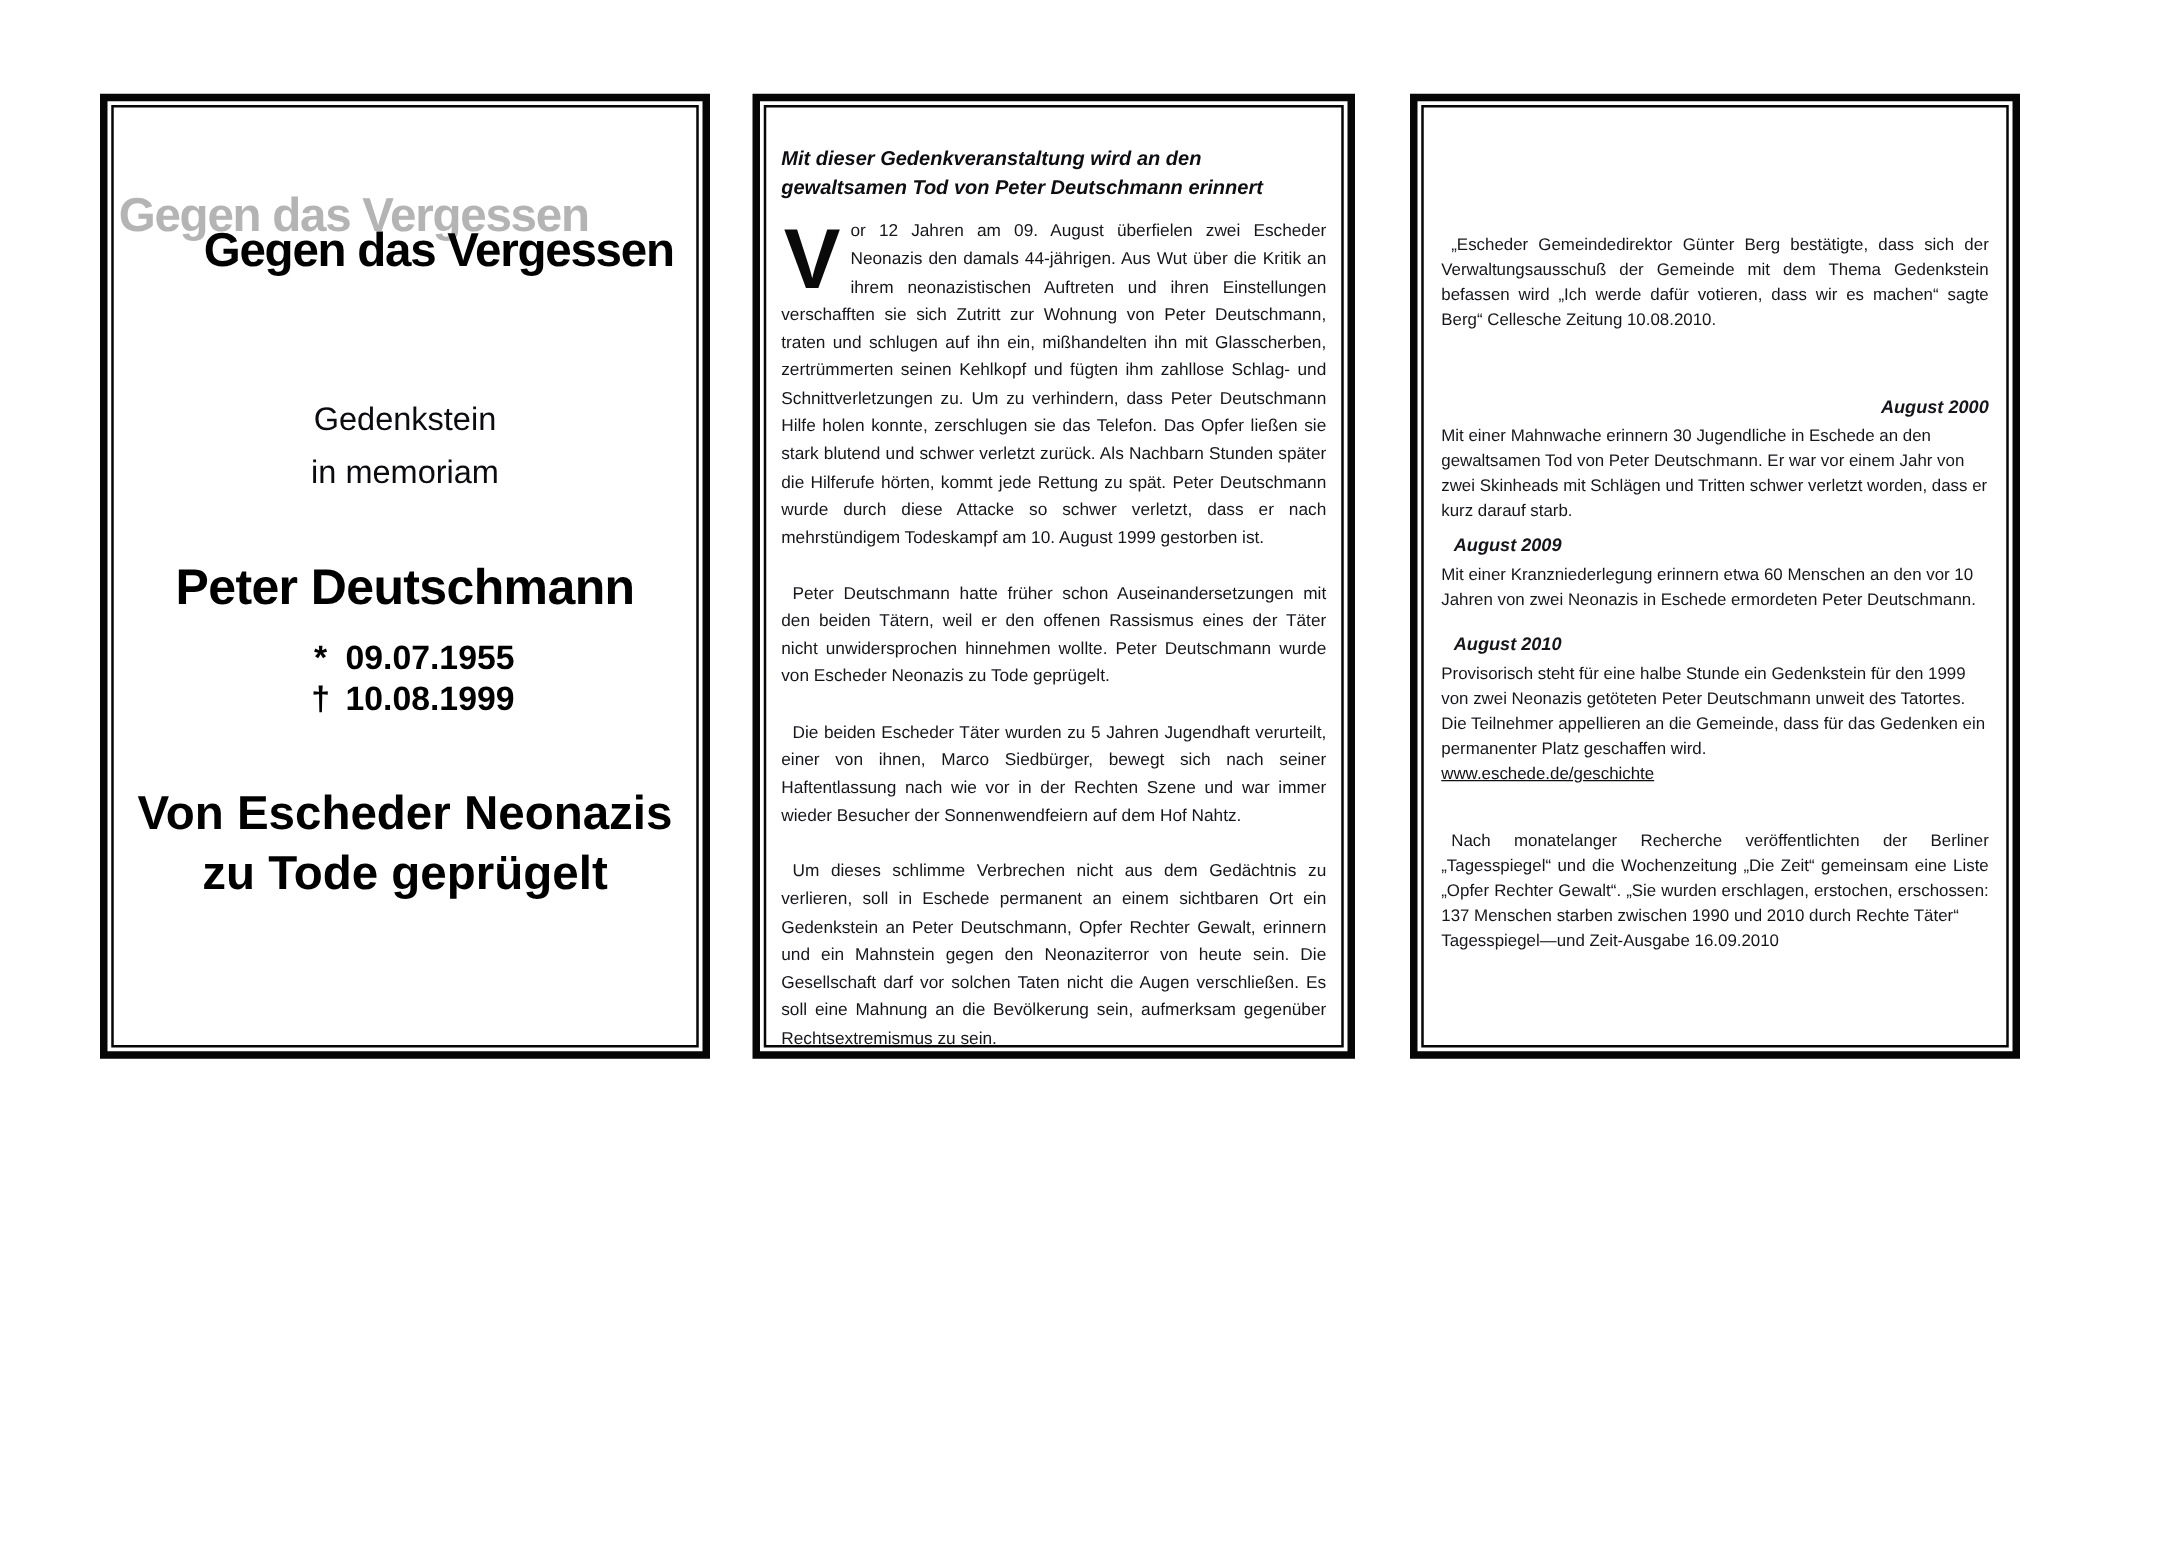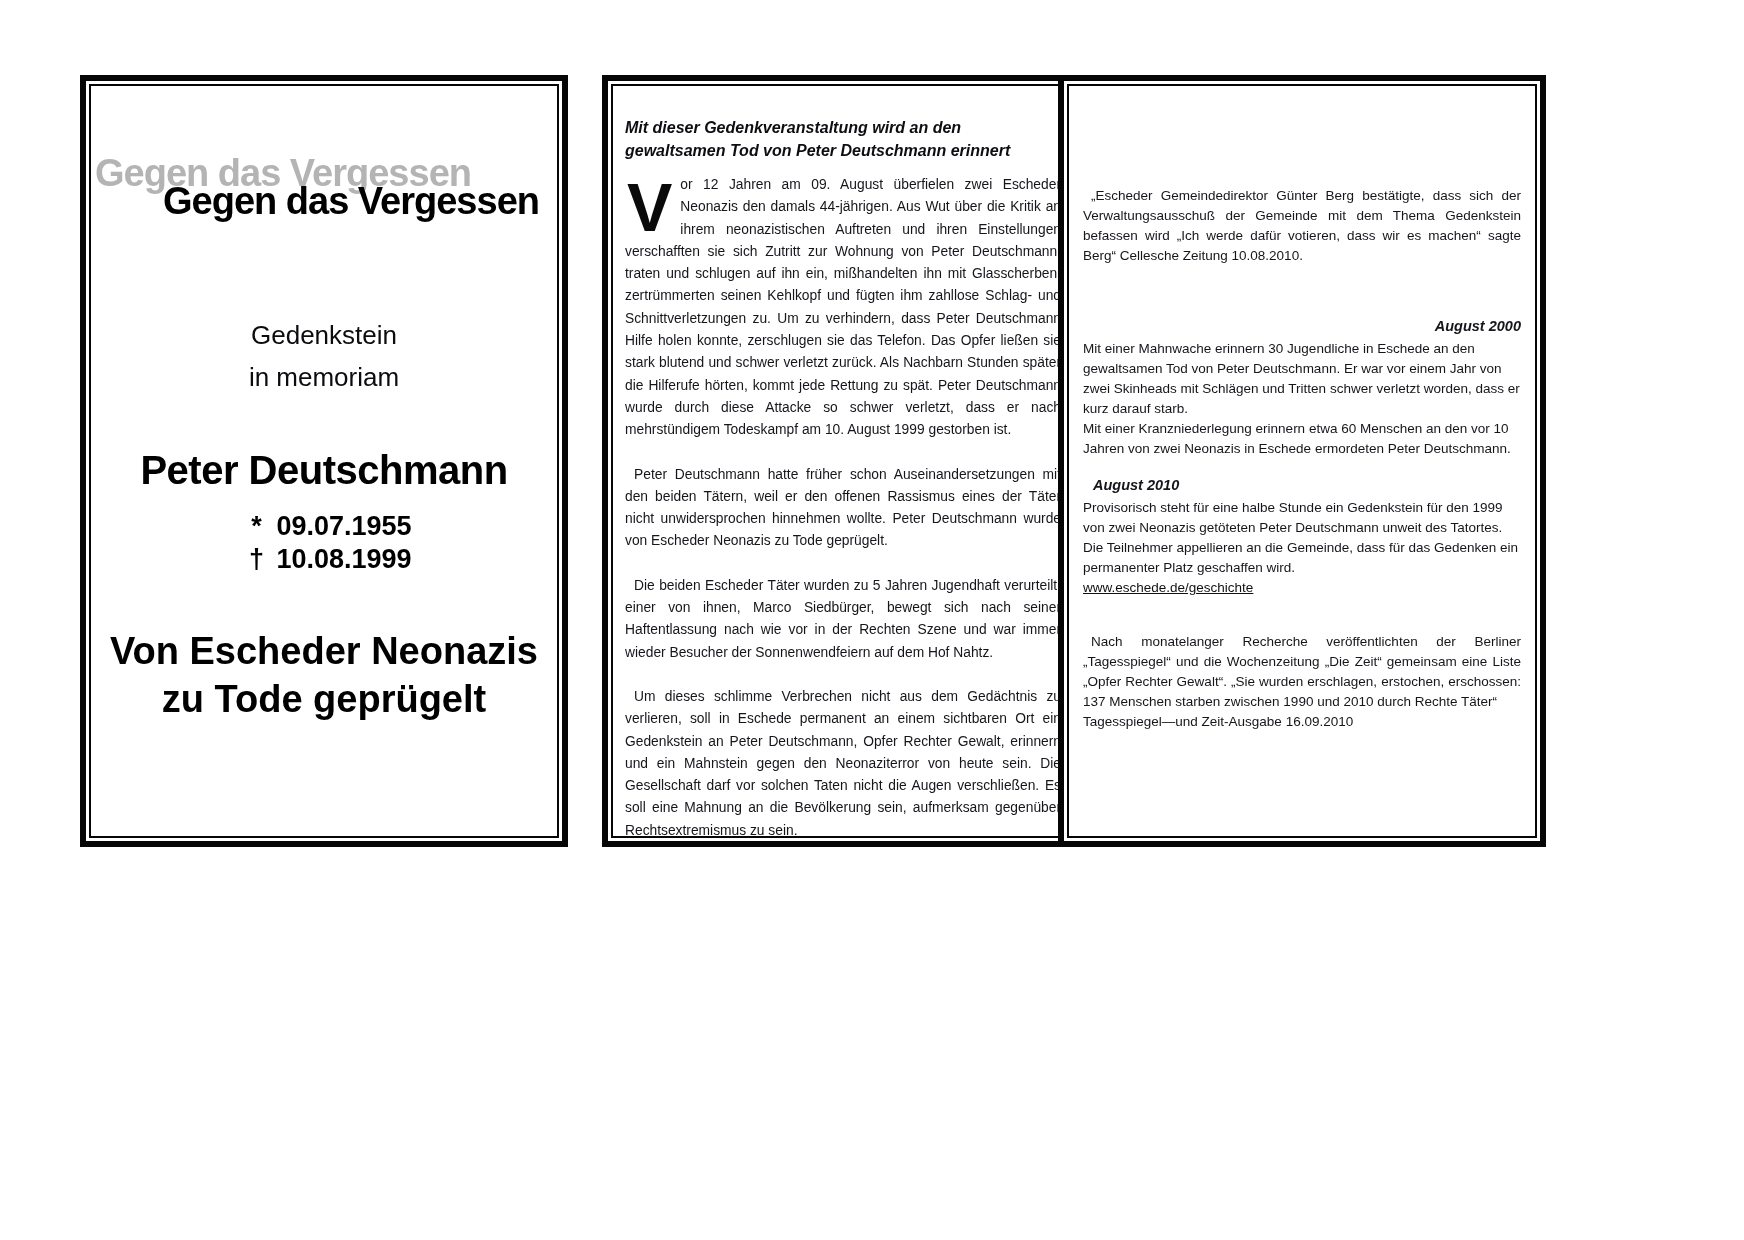--- a/index.html
+++ b/index.html
@@ -79,21 +79,21 @@
   .event-body p + p { margin-top: 22px; text-indent: 9px; }
   .dropcap {
     float: left;
     font-size: 68px;
     line-height: 56px;
     font-weight: bold;
     color: #0a0a0a;
     margin: 5px 8px 0 2px;
   }
   
-  #panel-chronicle { left: 1058px; width: 488px; }
+  #panel-chronicle { left: 1128px; width: 488px; }
   #panel-chronicle .panel-liner { padding: 10px 14px; box-sizing: border-box; }
   .chron { font-size: 13.5px; line-height: 20px; color: #15151b; }
   .chron-quote { margin-top: 90px; text-align: justify; text-indent: 8px; }
   .chron-h {
     font-weight: bold; font-style: italic;
     font-size: 14.5px; padding-left: 10px;
     margin-bottom: 3px;
   }
   .h-2000 { margin-top: 50px; text-align: right; }
   .h-2009 { margin-top: 8px; }
@@ -149,20 +149,21 @@
   </div>
 </div>
 
 <div class="panel" id="panel-chronicle">
   <div class="panel-liner chron">
     <div class="chron-quote">„Escheder Gemeindedirektor Günter Berg bestätigte, dass sich der Verwaltungsausschuß der Gemeinde mit dem Thema Gedenkstein befassen wird „Ich werde dafür votieren, dass wir es machen“ sagte Berg“ Cellesche Zeitung 10.08.2010.</div>
 
     <div class="chron-h h-2000">August 2000</div>
     <div class="chron-text">Mit einer Mahnwache erinnern 30 Jugendliche in Eschede an den gewaltsamen Tod von Peter Deutschmann. Er war vor einem Jahr von zwei Skinheads mit Schlägen und Tritten schwer verletzt worden, dass er kurz darauf starb.</div>
 
+    <div class="chron-h h-2009">August 2009</div>
     <div class="chron-text">Mit einer Kranzniederlegung erinnern etwa 60 Menschen an den vor 10 Jahren von zwei Neonazis in Eschede ermordeten Peter Deutschmann.</div>
 
     <div class="chron-h h-2010">August 2010</div>
     <div class="chron-text">Provisorisch steht für eine halbe Stunde ein Gedenkstein für den 1999 von zwei Neonazis getöteten Peter Deutschmann unweit des Tatortes. Die Teilnehmer appellieren an die Gemeinde, dass für das Gedenken ein permanenter Platz geschaffen wird.</div>
     <div>
       <span class="chron-link">www.eschede.de/geschichte</span>
     </div>
 
     <div class="chron-press">Nach monatelanger Recherche veröffentlichten der Berliner „Tagesspiegel“ und die Wochenzeitung „Die Zeit“ gemeinsam eine Liste „Opfer Rechter Gewalt“. „Sie wurden erschlagen, erstochen, erschossen: 137 Menschen starben zwischen 1990 und 2010 durch Rechte Täter“</div>
     <div class="chron-source">Tagesspiegel—und Zeit-Ausgabe 16.09.2010</div>

